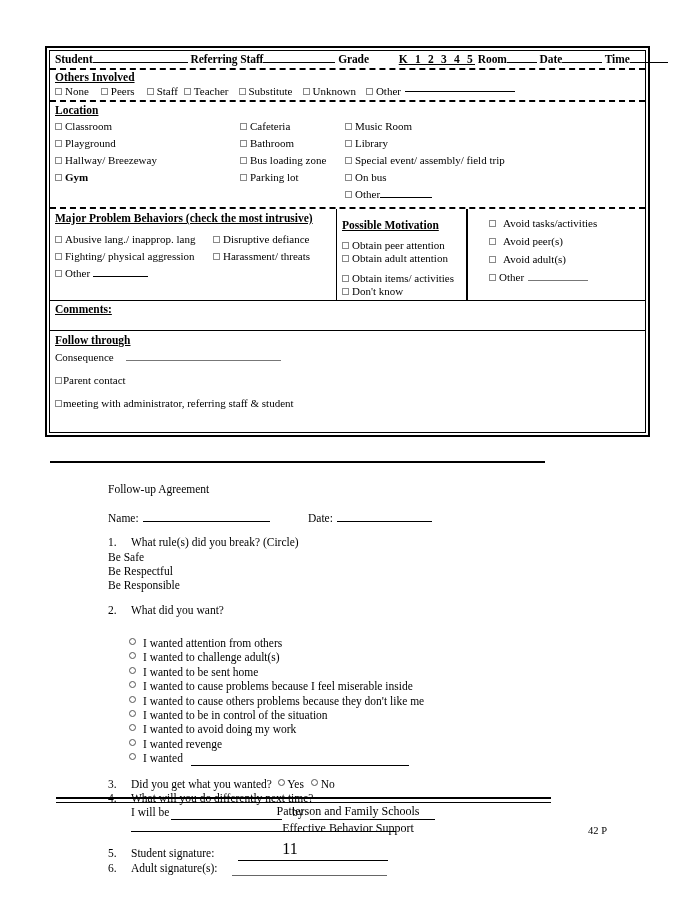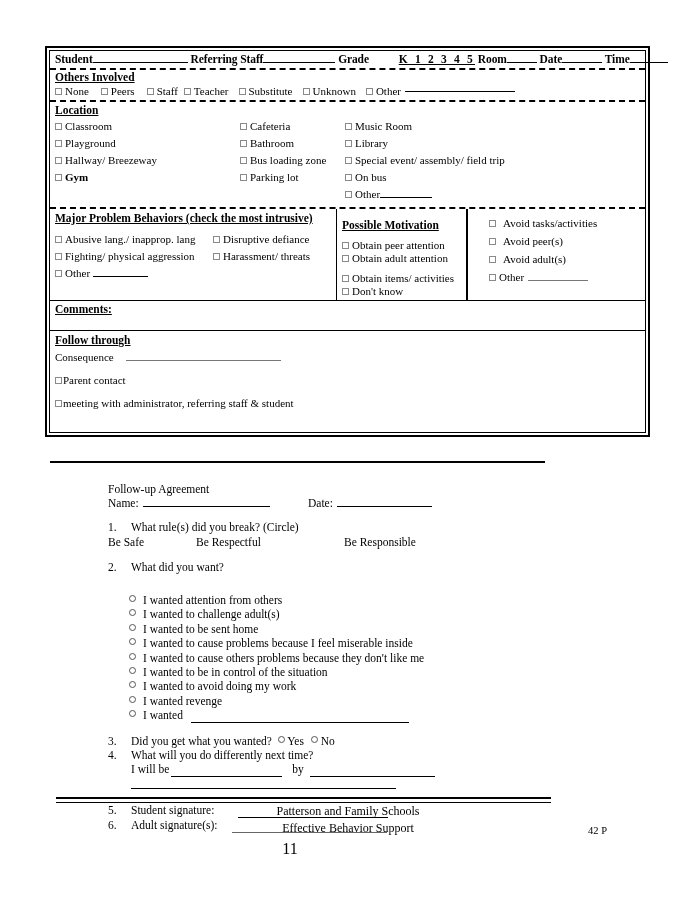--- a/index.html
+++ b/index.html
@@ -185,27 +185,27 @@
 
   
   .agreement {
     position: absolute;
     left: 108px;
     top: 482px;
     width: 470px;
     font-size: 11.5px;
   }
   .ag-line { line-height: 14px; white-space: nowrap; }
-  .ag-nd { margin-top: 1px; display: flex; }
+  .ag-nd { margin-top: 16px; display: flex; }
   .ag-nd .name-part { width: 200px; }
   .q-block { margin-top: 11px; }
   .q-row { display: flex; line-height: 14px; }
   .q-num { width: 23px; flex: none; }
   .q-text { }
-  .rules-row { display: flex; line-height: 14px; margin-top: 1px; }
+  .rules-row { display: flex; line-height: 14px; margin-top: 1px; flex-direction: column; }
   .rule1 { width: 88px; }
   .rule2 { width: 148px; }
 
   .opt-list { margin-top: 19px; }
   .opt-row {
     display: flex;
     line-height: 14.4px;
     white-space: nowrap;
   }
   .opt-bullet {

